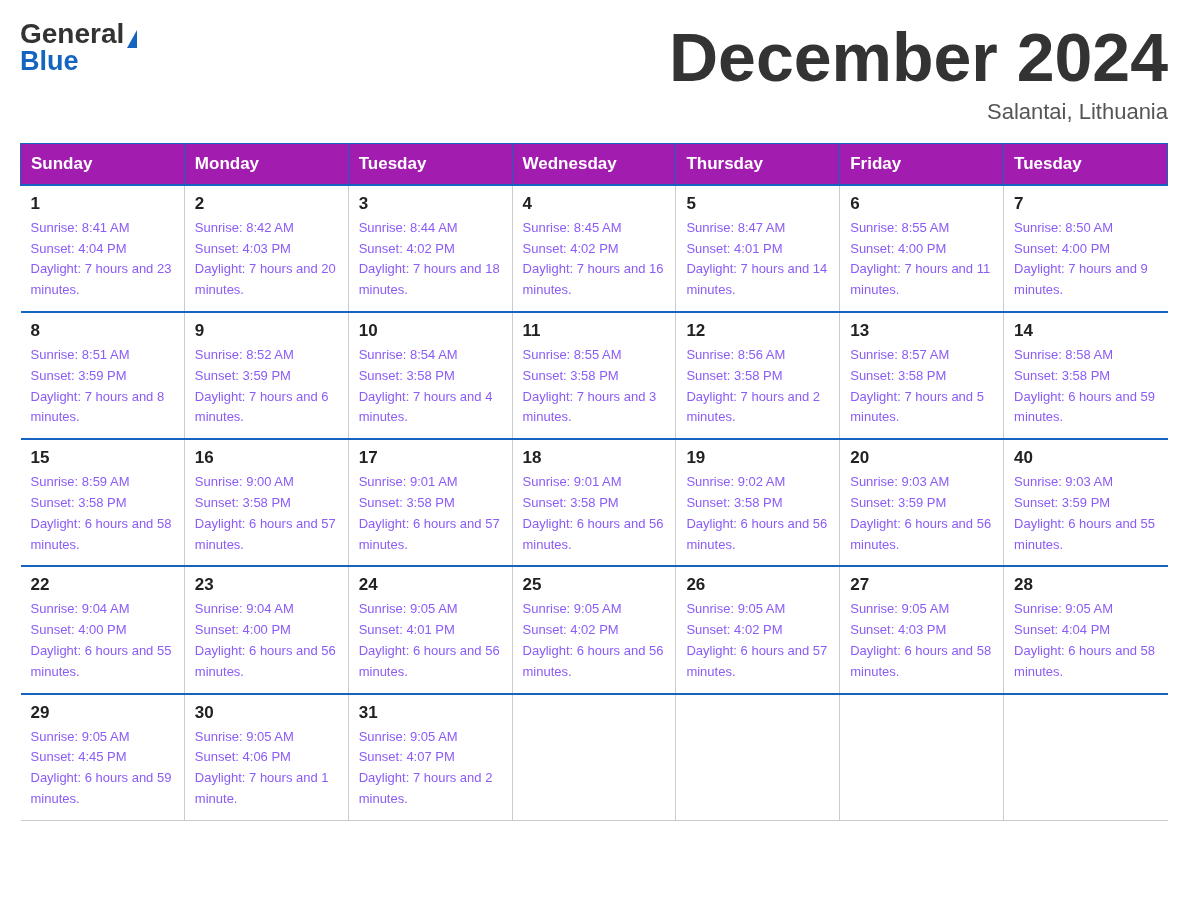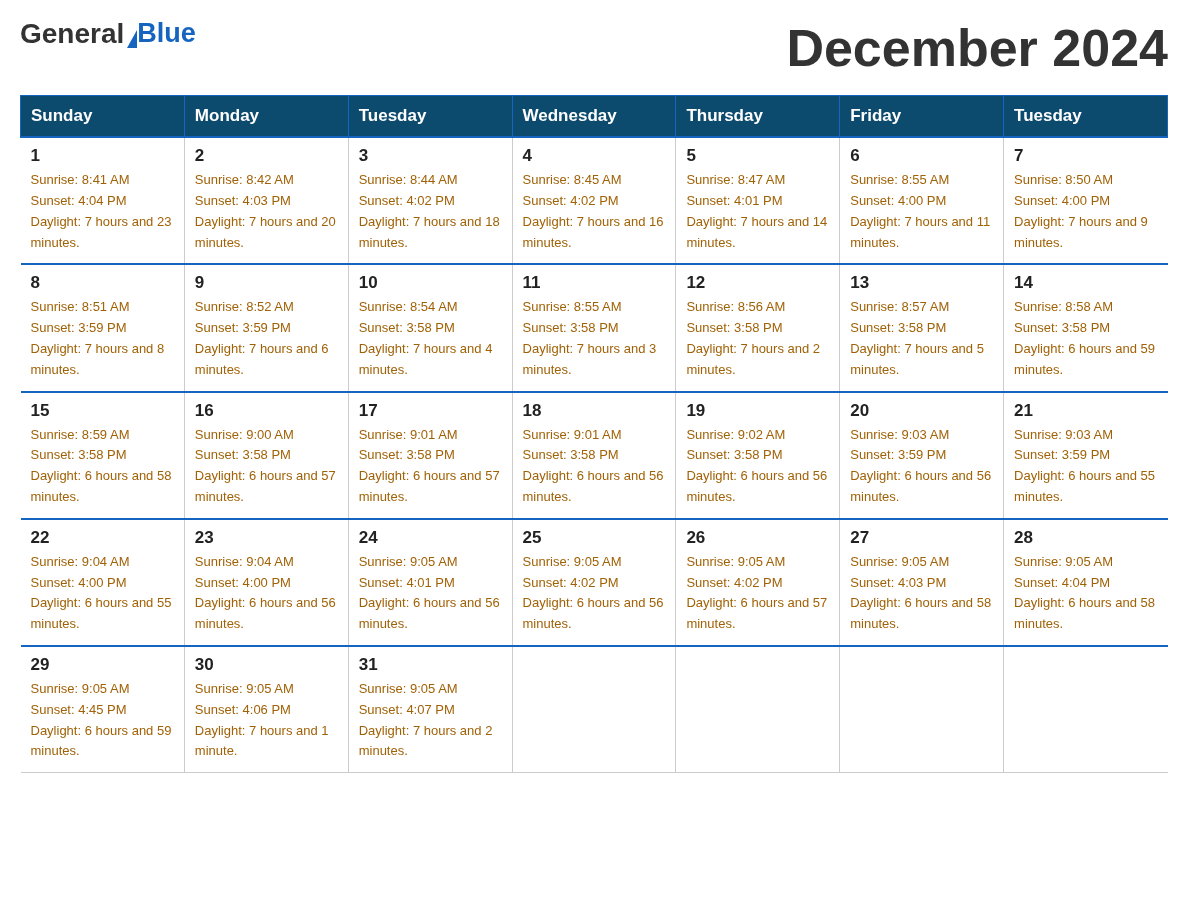--- a/index.html
+++ b/index.html
@@ -11,21 +11,21 @@
       min-height: 918px;
     }
     .header {
       display: flex;
       justify-content: space-between;
       align-items: flex-start;
       margin-bottom: 18px;
     }
     .logo {
       display: flex;
-      flex-direction: row;
+      flex-direction: column;
       align-items: flex-start;
     }
     .logo-general {
       font-size: 28px;
       font-weight: bold;
       color: #333;
       line-height: 1;
     }
     .logo-blue {
       font-size: 27px;
@@ -39,36 +39,36 @@
       height: 0;
       border-left: 10px solid transparent;
       border-bottom: 18px solid #1565c0;
       margin-left: 3px;
       vertical-align: middle;
     }
     .title-block {
       text-align: right;
     }
     .month-title {
-      font-size: 52px;
+      font-size: 68px;
       font-weight: bold;
       color: #333;
       line-height: 1.1;
     }
     .location {
       font-size: 22px;
       color: #555;
       margin-top: 4px;
     }
     .calendar {
       width: 100%;
       border-collapse: collapse;
     }
     .calendar thead tr {
-      background-color: #0c4a6e;
+      background-color: #a21caf;
     }
     .calendar thead th {
       color: #fff;
       font-size: 17px;
       font-weight: bold;
       padding: 10px 10px;
       text-align: left;
       border: 1px solid #1565c0;
     }
     .calendar tbody tr {
@@ -88,39 +88,40 @@
       border-right: none;
     }
     .day-number {
       font-size: 17px;
       font-weight: bold;
       margin-bottom: 4px;
       display: block;
     }
     .day-info {
       font-size: 13px;
-      color: #a16207;
+      color: #8b5cf6;
       line-height: 1.6;
     }
     .empty-cell {
       background: #fff;
     }
   </style>
 </head>
 <body>
 
 <div class="header">
   <div class="logo">
     <div>
       <span class="logo-general">General</span><span class="logo-triangle"></span>
     </div>
     <div class="logo-blue">Blue</div>
   </div>
   <div class="title-block">
     <div class="month-title">December 2024</div>
+    <div class="location">Salantai, Lithuania</div>
   </div>
 </div>
 
 <table class="calendar">
   <thead>
     <tr>
       <th>Sunday</th>
       <th>Monday</th>
       <th>Tuesday</th>
       <th>Wednesday</th>
@@ -289,21 +290,21 @@
       </td>
         <td>
         <span class="day-number">20</span>
         <div class="day-info">
           <span>Sunrise: 9:03 AM</span><br>
           <span>Sunset: 3:59 PM</span><br>
           <span>Daylight: 6 hours and 56 minutes.</span>
         </div>
       </td>
         <td>
-        <span class="day-number">21</span>
+        <span class="day-number">40</span>
         <div class="day-info">
           <span>Sunrise: 9:03 AM</span><br>
           <span>Sunset: 3:59 PM</span><br>
           <span>Daylight: 6 hours and 55 minutes.</span>
         </div>
       </td>
       </tr>
       <tr>
         <td>
         <span class="day-number">22</span>

